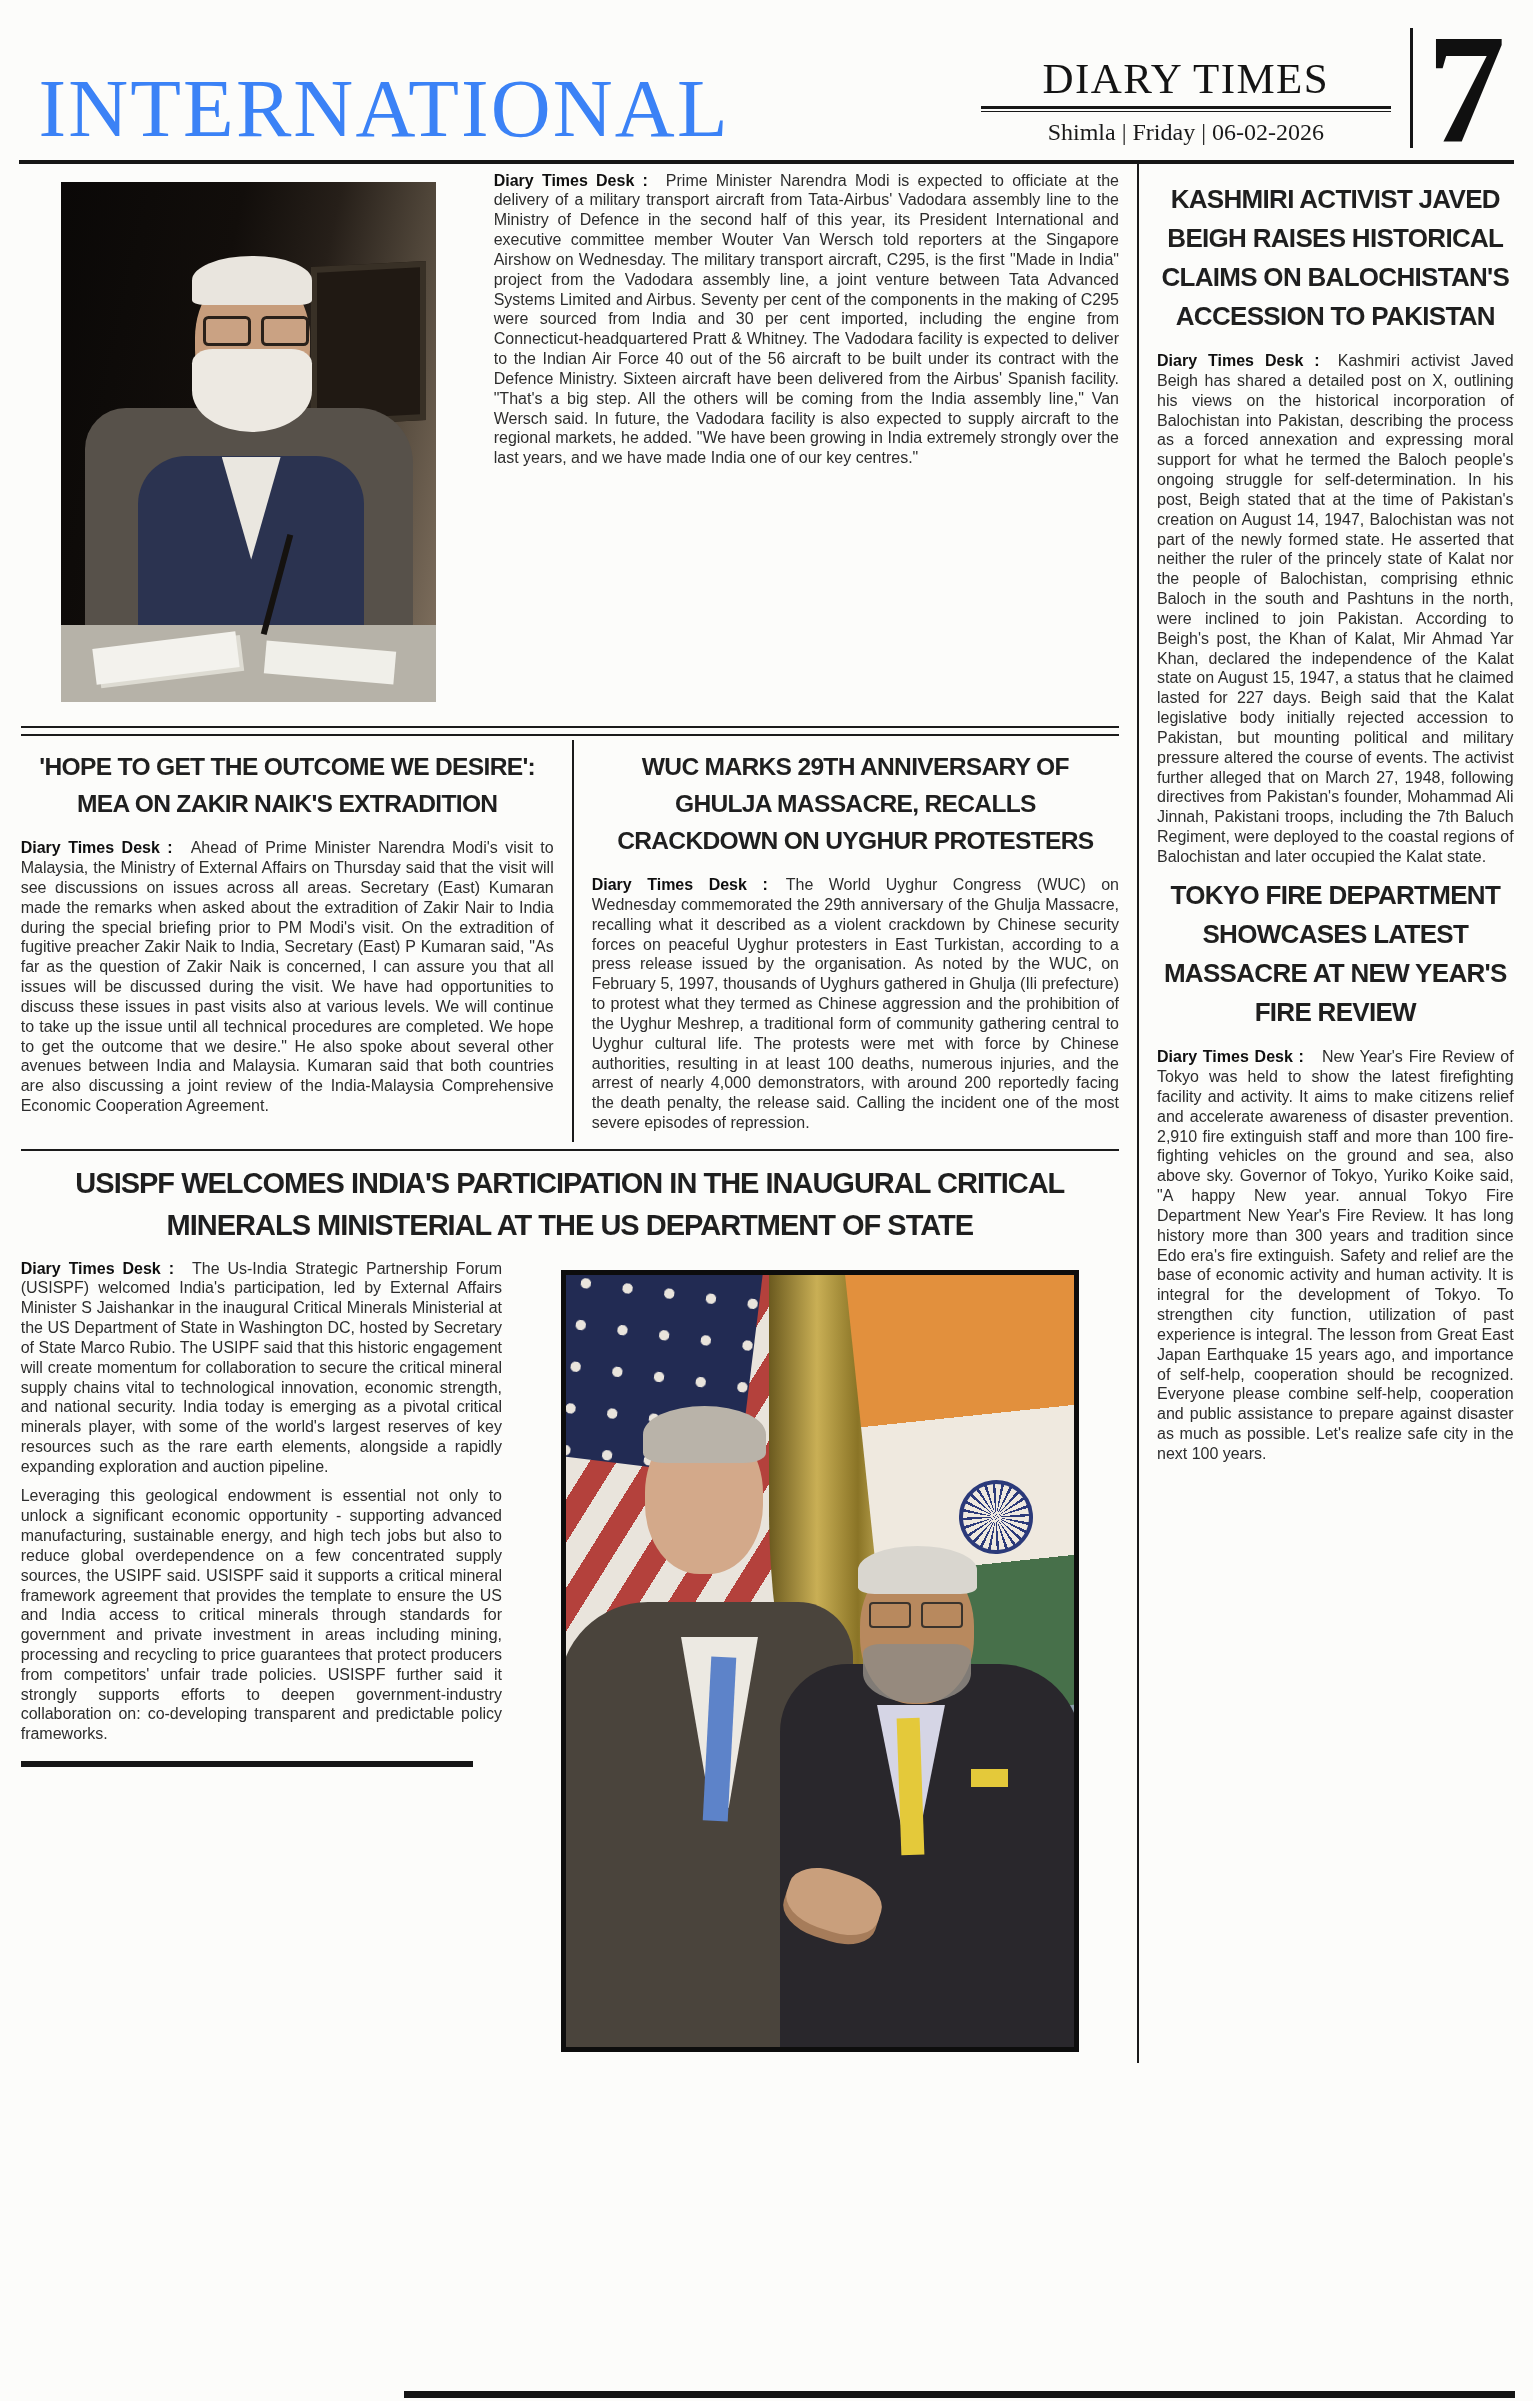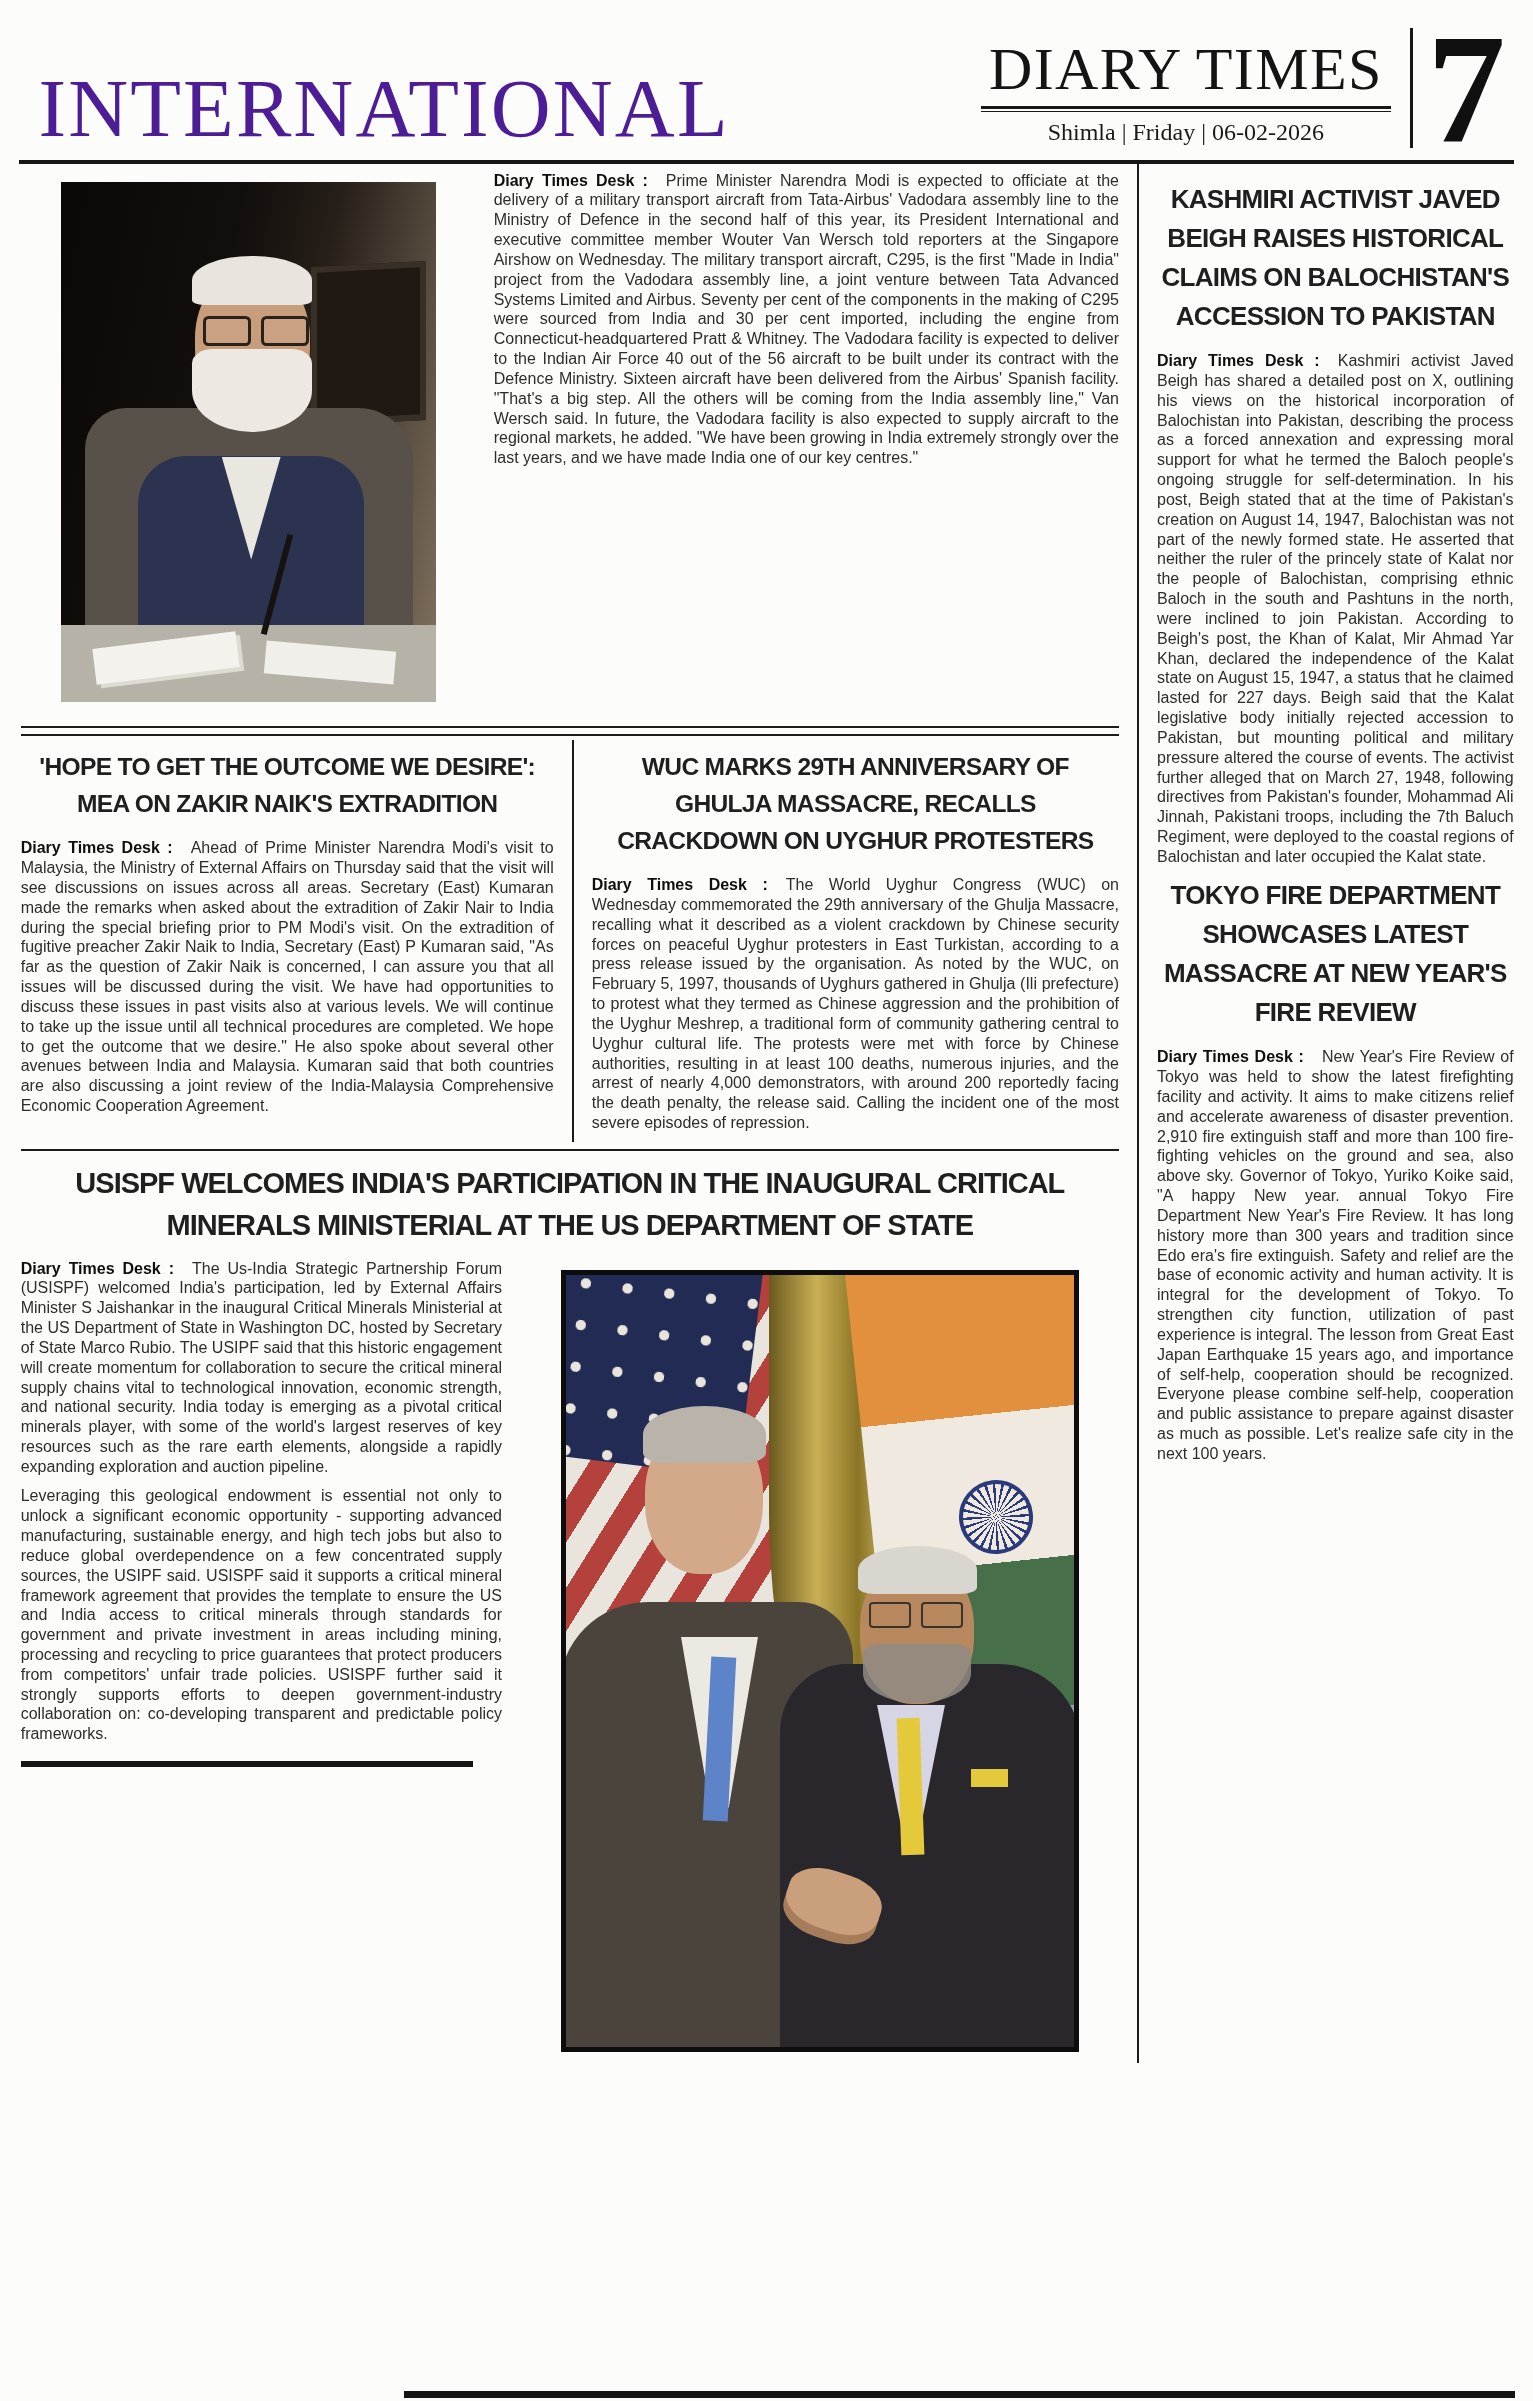--- a/index.html
+++ b/index.html
@@ -2,23 +2,23 @@
 <html style="font-size:11px"><head>
 <meta charset="utf-8">
 <style>
   html,body{margin:0;padding:0;background:#e8e8e6;}
   .page{position:relative;width:1533px;height:2401px;margin:0 auto;background:#fcfcfa;
         box-sizing:border-box;padding:18px 18px 0;overflow:hidden;color:#1c1c1c;
         font-family:"Liberation Sans",sans-serif;}
   
   .hdr{display:flex;align-items:flex-end;padding:9.6px 9.6px 6.8px 20.5px;}
   .section-title{font-family:"Liberation Serif",serif;font-size:83px;line-height:1;
-                 letter-spacing:2.1px;font-weight:500;color:#4c1d95;}
+                 letter-spacing:2.1px;font-weight:500;color:#3b82f6;}
   .mast-block{margin-left:auto;text-align:center;min-width:410px;}
-  .masthead{font-family:"Liberation Serif",serif;font-size:60px;line-height:1.05;letter-spacing:1.4px;color:#141414;}
+  .masthead{font-family:"Liberation Serif",serif;font-size:43px;line-height:1.05;letter-spacing:1.4px;color:#141414;}
   .mast-rule{border-top:3.4px solid #171717;border-bottom:0.7px solid #171717;height:2.1px;margin:5.5px 0 6.8px;}
   .dateline{font-family:"Liberation Serif",serif;font-size:24px;color:#1a1a1a;padding-bottom:4.1px;}
   .pagenum-bar{width:3.4px;height:120px;background:#161616;margin:0 13.7px 2.7px 19px;}
   .page-number{font-family:"Liberation Serif",serif;font-weight:bold;font-size:157px;line-height:.78;color:#101010;}
   .top-rule{border-top:4.8px solid #161616;margin:2.7px 1.4px 0;}
   
   .content{display:flex;align-items:stretch;}
   .main-col{width:1119px;box-sizing:border-box;padding:6.8px 18px 0 2.7px;}
   .side-col{flex:1;box-sizing:border-box;border-left:2.1px solid #1b1b1b;padding:6.8px 1.4px 0 18px;}
   

